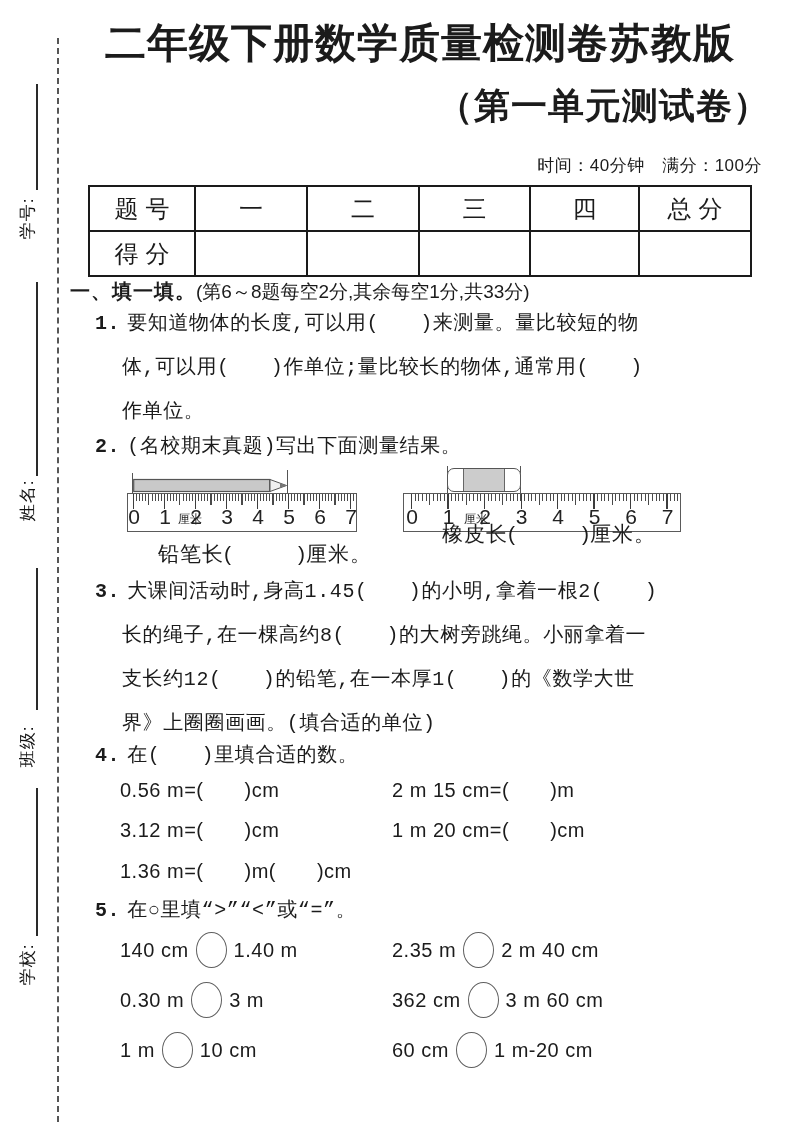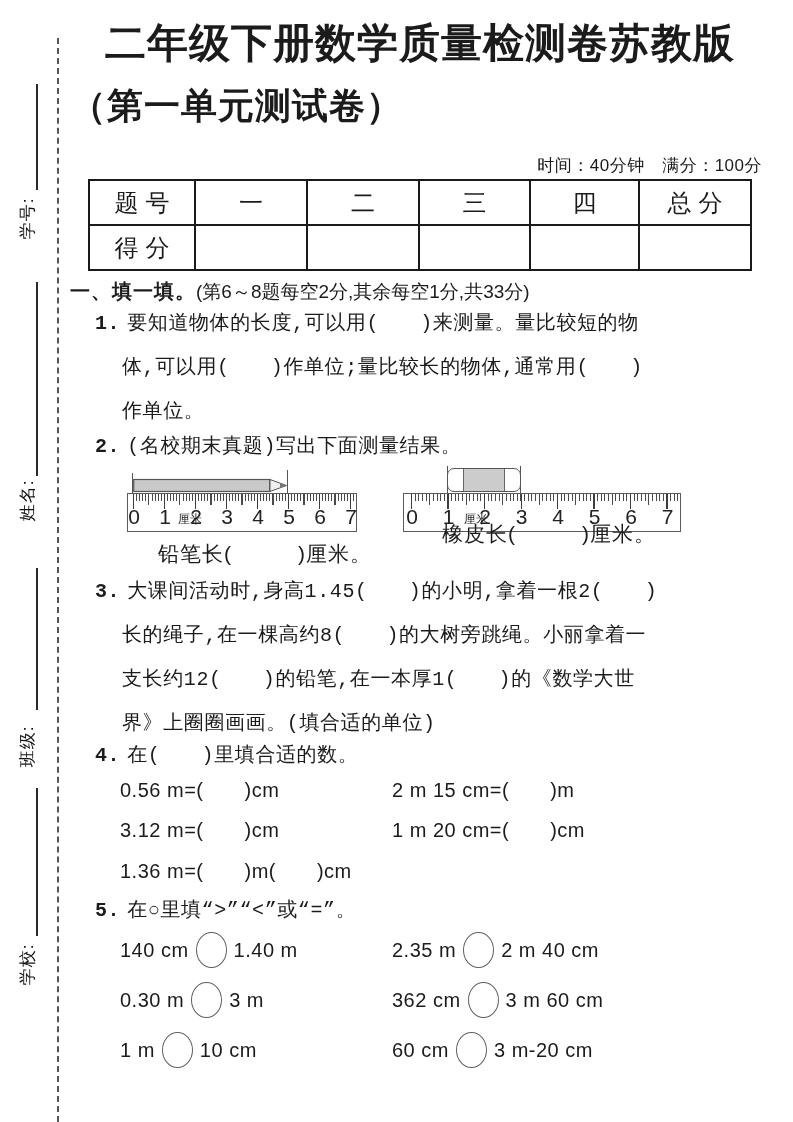--- a/index.html
+++ b/index.html
@@ -17,25 +17,25 @@
   .vlabel { position:absolute; left:4px; width:48px; height:48px;
             display:flex; align-items:center; justify-content:center; }
   .vlabel span { transform:rotate(-90deg); white-space:nowrap;
                  font-size:17px; letter-spacing:1px; color:#111; }
 
   
   .content { position:absolute; left:70px; top:0; width:700px; height:1122px; }
   .title { position:absolute; top:16px; left:0; width:100%; margin:0;
            text-align:center; font-size:41px; font-weight:bold; letter-spacing:1px; }
   .subtitle { position:absolute; top:82px; left:0; width:100%; margin:0;
-              text-align:left; font-size:36px; font-weight:bold; letter-spacing:1px; }
+              text-align:right; font-size:36px; font-weight:bold; letter-spacing:1px; }
   .meta { position:absolute; top:154px; right:8px; font-size:17px; letter-spacing:0.5px; }
 
   
-  .score-table { position:absolute; left:18px; top:179px; width:662px;
+  .score-table { position:absolute; left:18px; top:185px; width:662px;
                  border-collapse:collapse; table-layout:fixed; }
   .score-table td { border:2.4px solid #1a1a1a; height:41px; text-align:center;
                     font-size:24px; letter-spacing:7px; text-indent:7px; }
 
   
   .sec { position:absolute; top:278px; left:0; font-size:19px; white-space:nowrap; }
   .sec b { font-size:20px; letter-spacing:1px; }
   .tline { position:absolute; font-size:20px; line-height:27px;
            letter-spacing:0.6px; white-space:nowrap;font-family:Liberation Mono, monospace; }
   .qnum { font-weight:bold; margin-right:7px; }
@@ -246,19 +246,19 @@
     </div>
     <div class="cmprow" style="top:1030px">
       <div class="cmp" style="left:50px">
         <span>1 m</span>
           <span class="circle"></span>
           <span>10 cm</span>
       </div>
       <div class="cmp" style="left:322px">
         <span>60 cm</span>
           <span class="circle"></span>
-          <span>3 m-20 cm</span>
+          <span>1 m-20 cm</span>
       </div>
     </div>
 
 
   </div>
 </div>
 
 </body></html>

